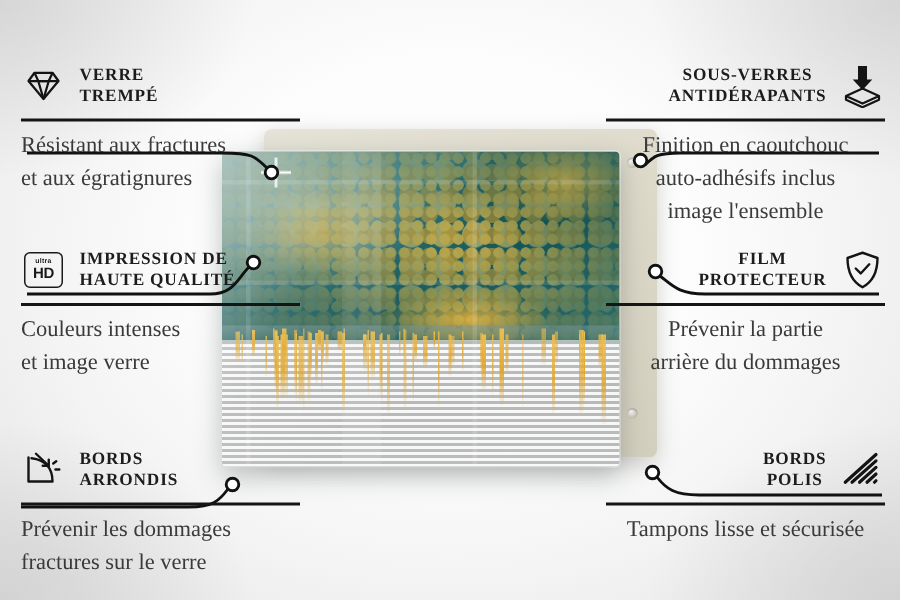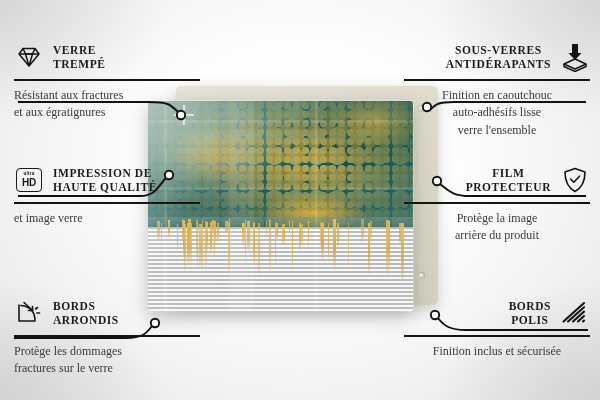--- a/index.html
+++ b/index.html
@@ -122,21 +122,21 @@
   .ficon { flex:0 0 auto; width:30px; height:30px; display:flex; align-items:center; justify-content:center; }
   .ficon svg { display:block; }
   .ftitle {
     font-family:"Liberation Serif", serif;
     font-size:11.5px; font-weight:bold; letter-spacing:.55px;
     color:#1c1c1c; line-height:1.25; text-transform:uppercase;
   }
   .frule { height:2px; background:#151515; margin:5px 0 6px; }
   .fdesc {
     font-family:"Liberation Serif", serif;
-    font-size:12px; line-height:1.45; color:#3a3a3a;
+    font-size:15px; line-height:1.45; color:#3a3a3a;
   }
   .hd-badge {
     width:26px; height:24px; border:1.6px solid #1a1a1a; border-radius:4px;
     display:flex; flex-direction:column; align-items:center; justify-content:center;
     line-height:1;
   }
   .hd-badge .u { font-family:"Liberation Sans", sans-serif; font-size:4.6px; font-weight:bold; letter-spacing:.2px; color:#1a1a1a; }
   .hd-badge .h { font-family:"Liberation Sans", sans-serif; font-size:10px; font-weight:bold; letter-spacing:-.2px; color:#1a1a1a; margin-top:.5px; }
 </style>
 </head>
@@ -284,20 +284,21 @@
           <span class="h">HD</span>
         </span>
       </span>
       <div class="ftitle">
         <div>IMPRESSION DE</div>
         <div>HAUTE QUALITÉ</div>
       </div>
     </div>
     <div class="frule"></div>
     <div class="fdesc">
+      <div>Couleurs intenses</div>
       <div>et image verre</div>
     </div>
   </div>
 
   <div class="feat left" style="top:296px">
     <div class="fhead">
       <span class="ficon">
         <svg width="28" height="26" viewBox="0 0 28 26">
           <g fill="none" stroke="#141414" stroke-width="1.6" stroke-linecap="round" stroke-linejoin="round">
             <path d="M4,5 L4,21 L20,21 C20,12 15,6.5 6,5.5"></path>
@@ -309,21 +310,21 @@
           </g>
         </svg>
       </span>
       <div class="ftitle">
         <div>BORDS</div>
         <div>ARRONDIS</div>
       </div>
     </div>
     <div class="frule"></div>
     <div class="fdesc">
-      <div>Protège les dommages</div>
+      <div>Prévenir les dommages</div>
       <div>fractures sur le verre</div>
     </div>
   </div>
 
   <div class="feat right" style="top:40px">
     <div class="fhead">
       <span class="ficon">
         <svg width="28" height="30" viewBox="0 0 28 30">
           <g fill="none" stroke="#141414" stroke-width="1.5" stroke-linejoin="round">
             <path d="M11,2 L17,2 L17,11 L20.5,11 L14,18 L7.5,11 L11,11 Z" fill="#141414" stroke="none"></path>
@@ -333,44 +334,44 @@
         </svg>
       </span>
       <div class="ftitle">
         <div>SOUS-VERRES</div>
         <div>ANTIDÉRAPANTS</div>
       </div>
     </div>
     <div class="frule"></div>
     <div class="fdesc">
       <div>Finition en caoutchouc</div>
-      <div>auto-adhésifs lisse</div>
-      <div>verre l'ensemble</div>
+      <div>auto-adhésifs inclus</div>
+      <div>image l'ensemble</div>
     </div>
   </div>
 
   <div class="feat right" style="top:163px">
     <div class="fhead">
       <span class="ficon">
         <svg width="26" height="28" viewBox="0 0 26 28">
           <g fill="none" stroke="#141414" stroke-width="1.6" stroke-linecap="round" stroke-linejoin="round">
             <path d="M13,2.5 L23,6 C23,15 19.5,22 13,25.5 C6.5,22 3,15 3,6 Z"></path>
             <path d="M8.5,13 L11.8,16.3 L17.5,10.2"></path>
           </g>
         </svg>
       </span>
       <div class="ftitle">
         <div>FILM</div>
         <div>PROTECTEUR</div>
       </div>
     </div>
     <div class="frule"></div>
     <div class="fdesc">
-      <div>Protège la image</div>
-      <div>arrière du produit</div>
+      <div>Prévenir la partie</div>
+      <div>arrière du dommages</div>
     </div>
   </div>
 
   <div class="feat right" style="top:296px">
     <div class="fhead">
       <span class="ficon">
         <svg width="30" height="24" viewBox="0 0 30 24">
           <g stroke="#141414" stroke-width="2.1" stroke-linecap="round">
             <path d="M3.5,20.5 L24,2"></path>
             <path d="M8,20.5 L24,6.2"></path>
@@ -380,17 +381,17 @@
           </g>
         </svg>
       </span>
       <div class="ftitle">
         <div>BORDS</div>
         <div>POLIS</div>
       </div>
     </div>
     <div class="frule"></div>
     <div class="fdesc">
-      <div>Finition inclus et sécurisée</div>
+      <div>Tampons lisse et sécurisée</div>
     </div>
   </div>
 
 </div>
 
 </body></html>

